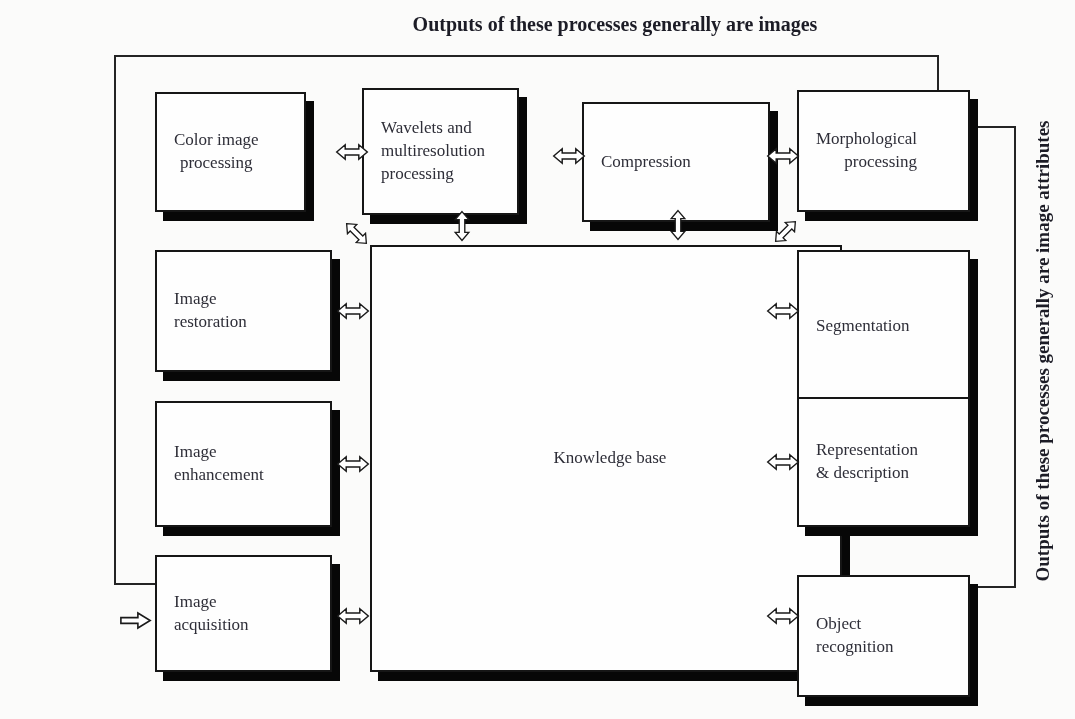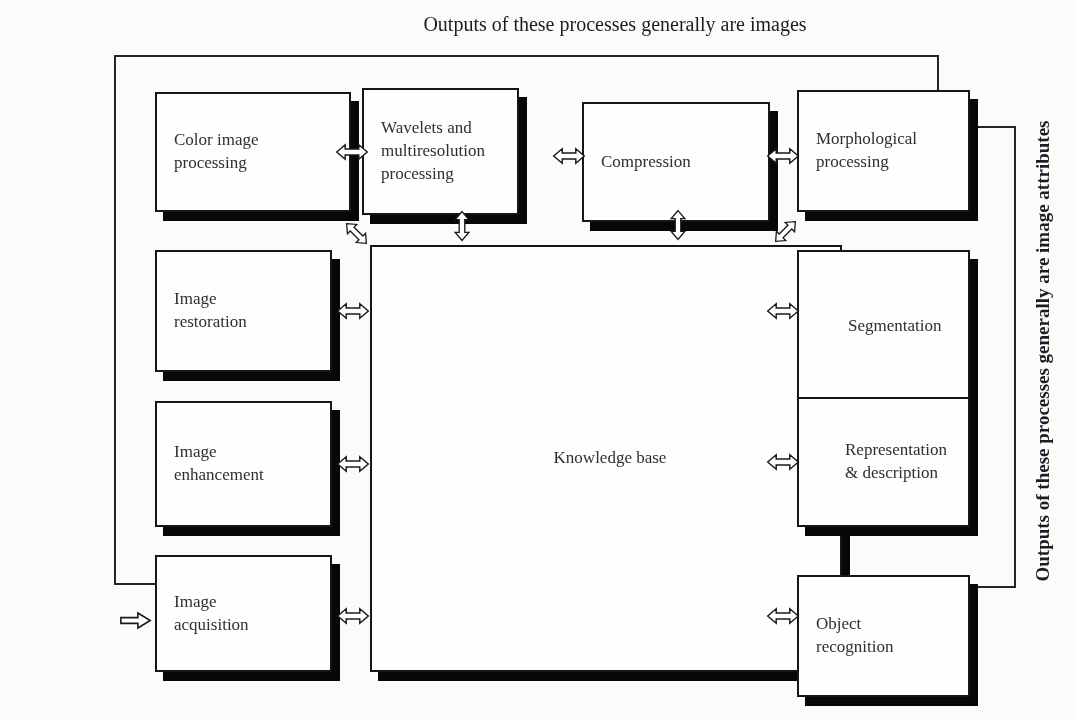--- a/index.html
+++ b/index.html
@@ -26,21 +26,21 @@
     padding-left:17px;
     white-space:pre-line;
   }
   .box.center{justify-content:center;}
   .box.center .box-label{padding-left:0;text-align:center;}
   .line{position:absolute;background:#242424;}
   .arrow{position:absolute;line-height:0;}
   .arrow svg{display:block;}
   #top-banner{
     position:absolute;left:240px;top:13px;width:750px;
-    text-align:center;font-weight:normal;font-size:20px;color:#1c1c26;
+    text-align:center;font-weight:bold;font-size:20px;color:#1c1c26;
   }
   #right-banner{
     position:absolute;left:755px;top:338px;width:580px;height:26px;
     transform:rotate(-90deg);transform-origin:center;
     text-align:center;font-weight:bold;font-size:19px;color:#1c1c26;
     white-space:nowrap;
   }
   #problem-domain{
     position:absolute;left:20px;top:601px;width:100px;
     font-weight:bold;font-size:20px;color:#1c1c26;line-height:1.28;
@@ -71,33 +71,33 @@
 
   <div class="line" style="left:114px;top:55px;width:825px;height:2px;"></div>
   <div class="line" style="left:114px;top:55px;width:2px;height:530px;"></div>
   <div class="line" style="left:114px;top:583px;width:44px;height:2px;"></div>
   <div class="line" style="left:937px;top:55px;width:2px;height:37px;"></div>
 
   <div class="line" style="left:972px;top:126px;width:44px;height:2px;"></div>
   <div class="line" style="left:1014px;top:126px;width:2px;height:462px;"></div>
   <div class="line" style="left:977px;top:586px;width:39px;height:2px;"></div>
 
-  <div class="box" style="left:155px;top:92px;width:196px;height:120px;">
+  <div class="box" style="left:155px;top:92px;width:151px;height:120px;text-align:center;">
     <span class="box-label">Color image
 processing</span>
   </div>
   <div class="box" style="left:362px;top:88px;width:157px;height:127px;">
     <span class="box-label">Wavelets and
 multiresolution
 processing</span>
   </div>
   <div class="box" style="left:582px;top:102px;width:188px;height:120px;">
     <span class="box-label">Compression</span>
   </div>
-  <div class="box" style="left:797px;top:90px;width:173px;height:122px;">
+  <div class="box" style="left:797px;top:90px;width:173px;height:122px;text-align:right;">
     <span class="box-label">Morphological
 processing</span>
   </div>
 
   <div class="box" style="left:155px;top:250px;width:177px;height:122px;">
     <span class="box-label">Image
 restoration</span>
   </div>
   <div class="box" style="left:155px;top:401px;width:177px;height:126px;">
     <span class="box-label">Image
@@ -105,24 +105,24 @@
   </div>
   <div class="box" style="left:155px;top:555px;width:177px;height:117px;">
     <span class="box-label">Image
 acquisition</span>
   </div>
 
   <div class="box center" style="left:370px;top:245px;width:472px;height:427px;padding-left:8px;">
     <span class="box-label">Knowledge base</span>
   </div>
 
-  <div class="box" style="left:797px;top:250px;width:173px;height:152px;padding-left:32px;">
+  <div class="box" style="left:797px;top:250px;width:173px;height:152px;">
     <span class="box-label">Segmentation</span>
   </div>
-  <div class="box" style="left:797px;top:397px;width:173px;height:130px;padding-left:29px;">
+  <div class="box" style="left:797px;top:397px;width:173px;height:130px;">
     <span class="box-label">Representation
 &amp; description</span>
   </div>
   <div class="box" style="left:797px;top:575px;width:173px;height:122px;">
     <span class="box-label">Object
 recognition</span>
   </div>
 
   <div class="arrow" style="left:335px;top:140px;">
     <svg width="34" height="24">

